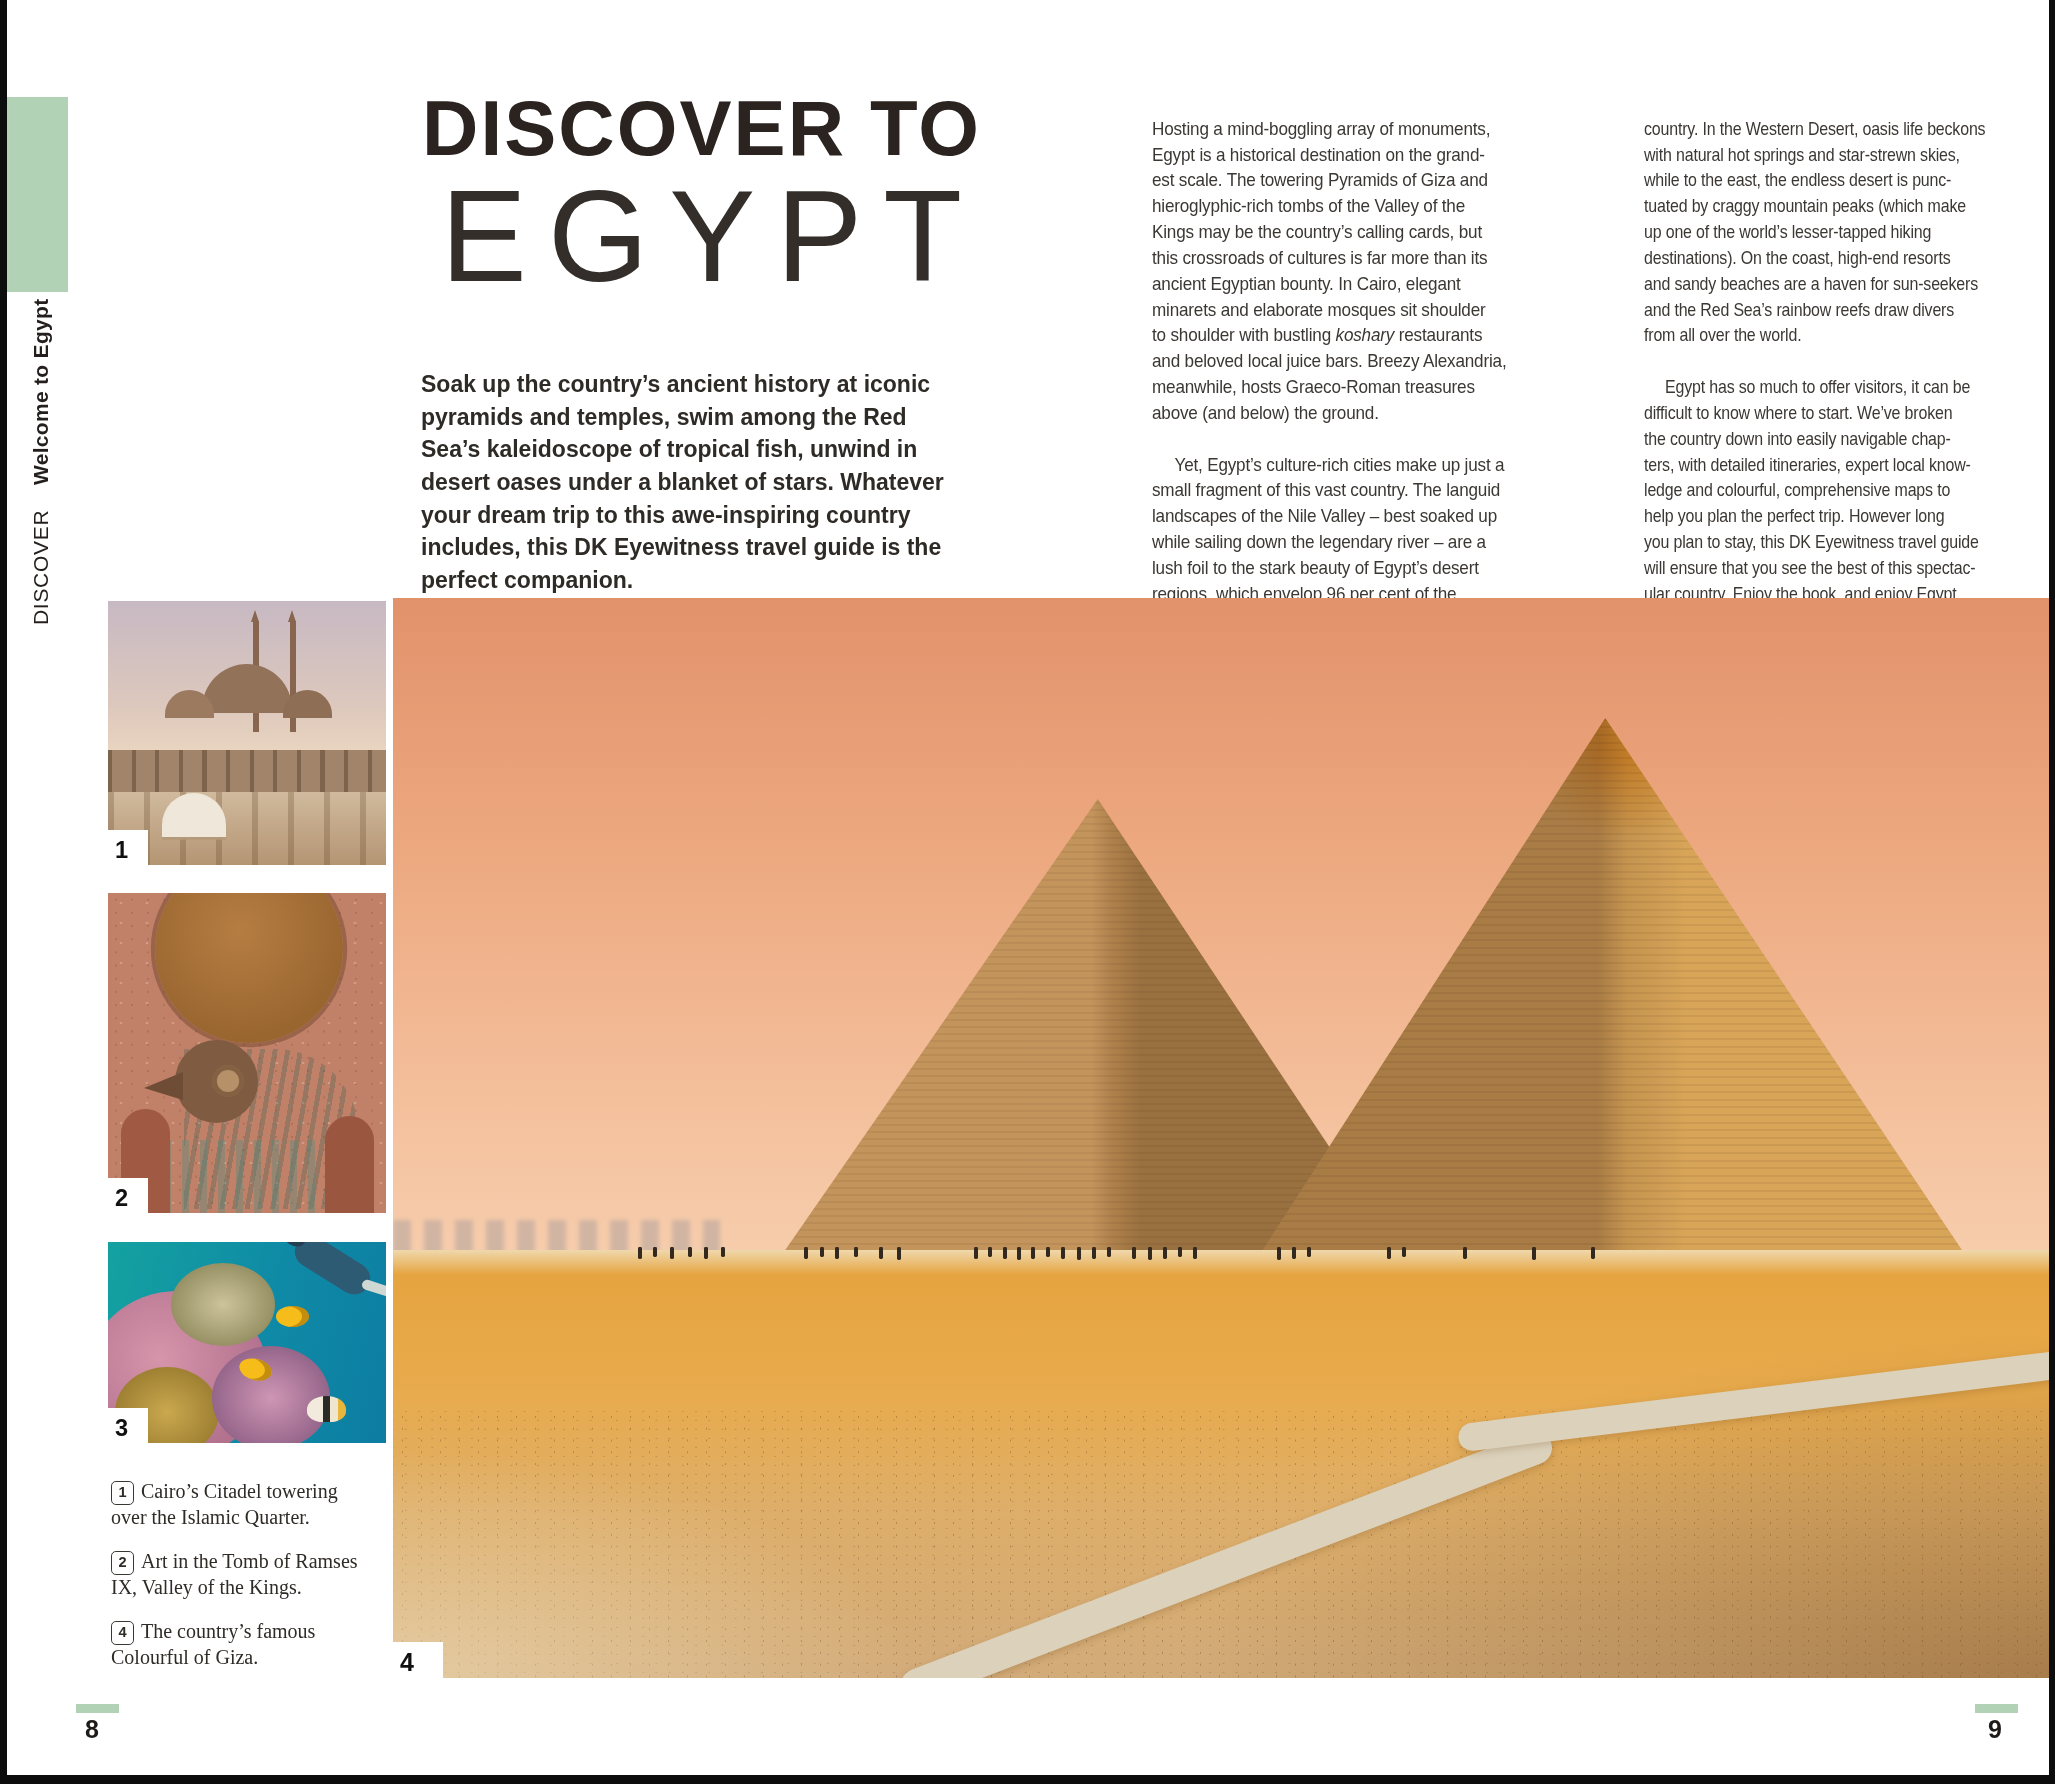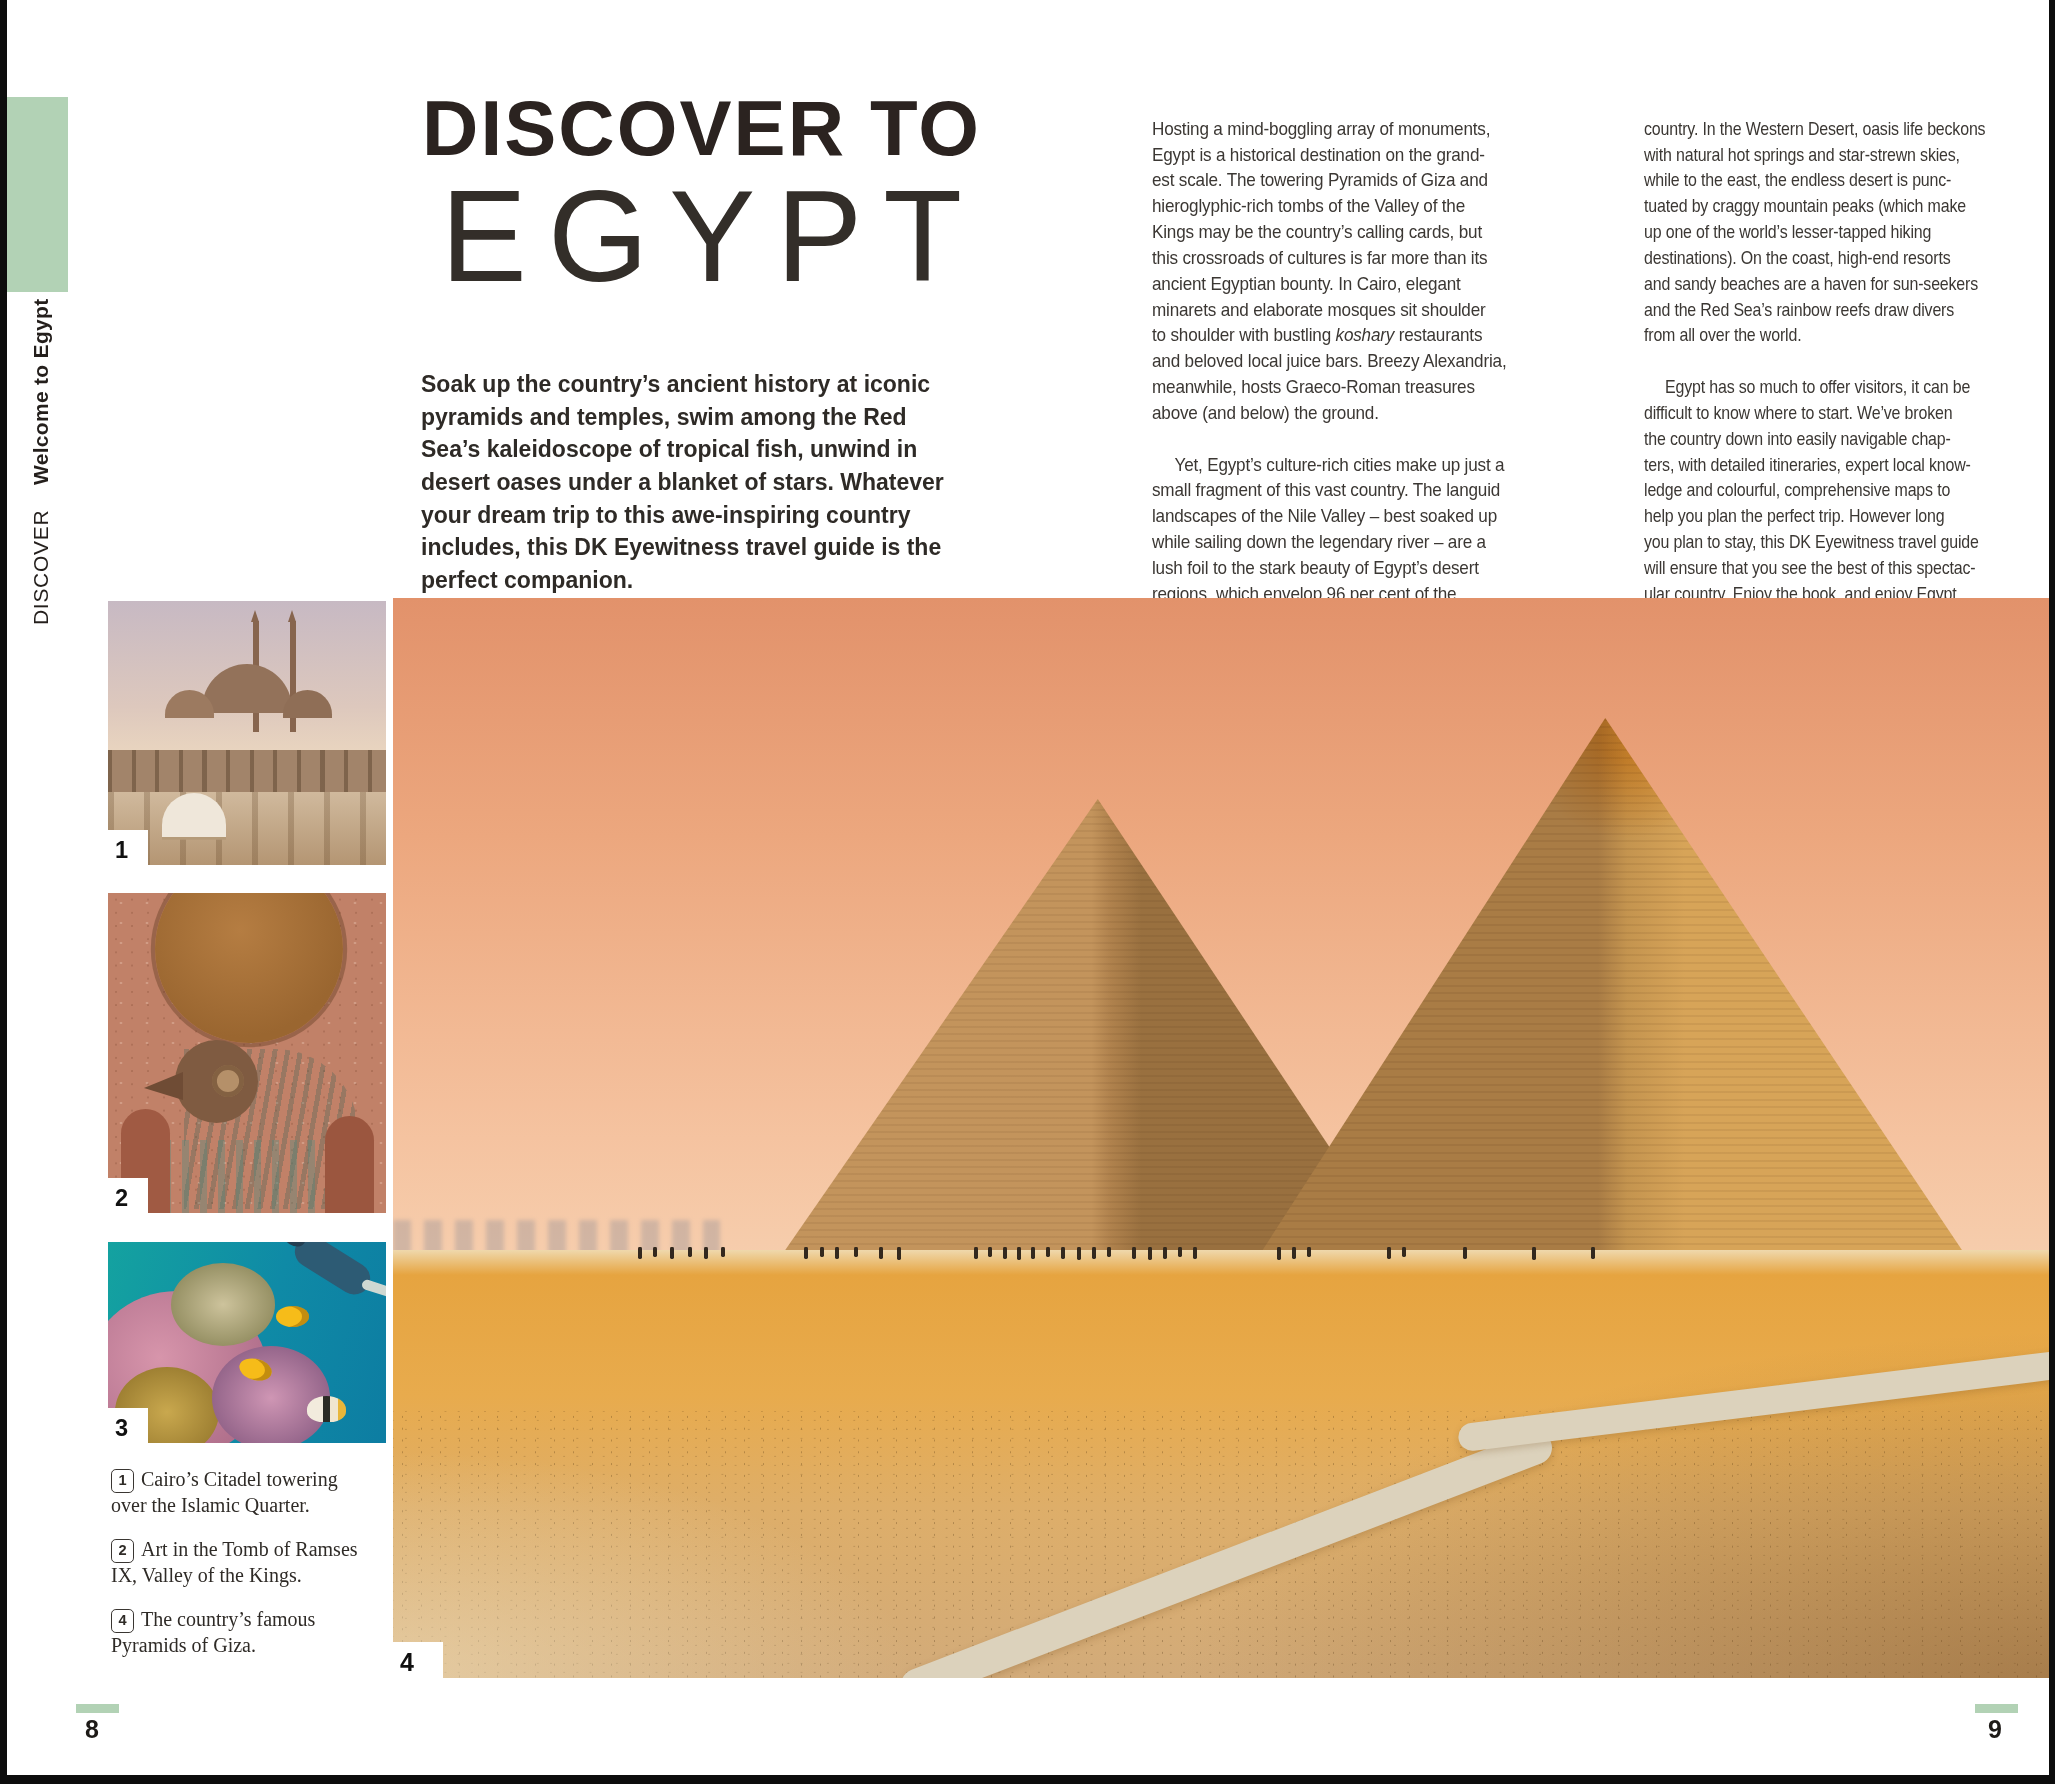--- a/index.html
+++ b/index.html
@@ -93,21 +93,21 @@
              background:linear-gradient(90deg,#f2ebdd 0 40%,#2b2b25 40% 60%,#f0e6cf 60% 80%,#e8b63a 80%);}
   .t3 .diver{position:absolute;right:12.5px;top:7px;width:83px;height:32px;border-radius:16.7px;
              background:#2d5b74;transform:rotate(32deg);}
   .t3 .diver::before{content:"";position:absolute;left:-18px;top:4.2px;width:23.6px;height:16.7px;border-radius:50%;background:#233f52;}
   .t3 .diver::after{content:"";position:absolute;right:-23.6px;top:7px;width:31px;height:9.7px;border-radius:5.6px;
              background:#cfd8d2;transform:rotate(-14deg);}
 
   
   .captions{position:absolute;left:104px;top:1467px;width:299px;font-family:"Liberation Serif",serif;
             font-size:20px;line-height:1.28;color:#2f2b27;}
-  .cap{position:relative;margin-bottom:19px;white-space:pre-line;}
+  .cap{position:relative;margin-bottom:19px;white-space:pre-line;margin-top:12px;}
   .capnum{display:inline-block;width:21px;height:22px;border:1.7px solid #3a3632;border-radius:4.9px;
           font-family:"Liberation Sans",sans-serif;font-size:14.6px;font-weight:700;text-align:center;
           line-height:21.5px;margin-right:7px;vertical-align:1.4px;}
 
   
   .photo{position:absolute;left:386px;top:598px;right:0;height:1080px;overflow:hidden;}
   .sky{position:absolute;inset:0;
        background:linear-gradient(#e2926b 0%,#eca77e 22%,#f5c3a0 50%,#f8ddc0 78%,#f2e2cb 100%);}
   .cityhaze{position:absolute;left:0;top:622px;width:327px;height:38px;opacity:.35;
        background:repeating-linear-gradient(90deg,#8d8b95 0 18px,transparent 18px 31px);
@@ -240,21 +240,21 @@
     <div class="diver"></div>
     <div class="numtab">3</div>
   </div>
 
   <div class="captions">
     <div class="cap"><span class="capnum">1</span><span>Cairo’s Citadel towering
 over the Islamic Quarter.</span></div>
     <div class="cap"><span class="capnum">2</span><span>Art in the Tomb of Ramses
 IX, Valley of the Kings.</span></div>
     <div class="cap"><span class="capnum">4</span><span>The country’s famous
-Pyramids of Giza.</span></div>
+Colourful of Giza.</span></div>
   </div>
 
   <div class="photo">
     <div class="sky"></div>
     <div class="cityhaze"></div>
     <div class="pyr pyr-left"></div>
     <div class="pyr pyr-right"></div>
     <div class="desert"></div>
     <div class="speck"></div>
     <div class="shade-l"></div>

